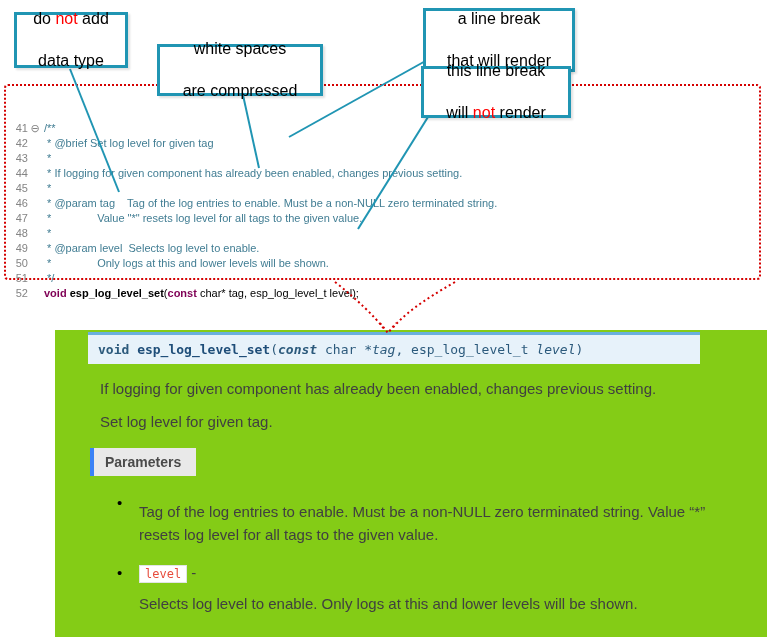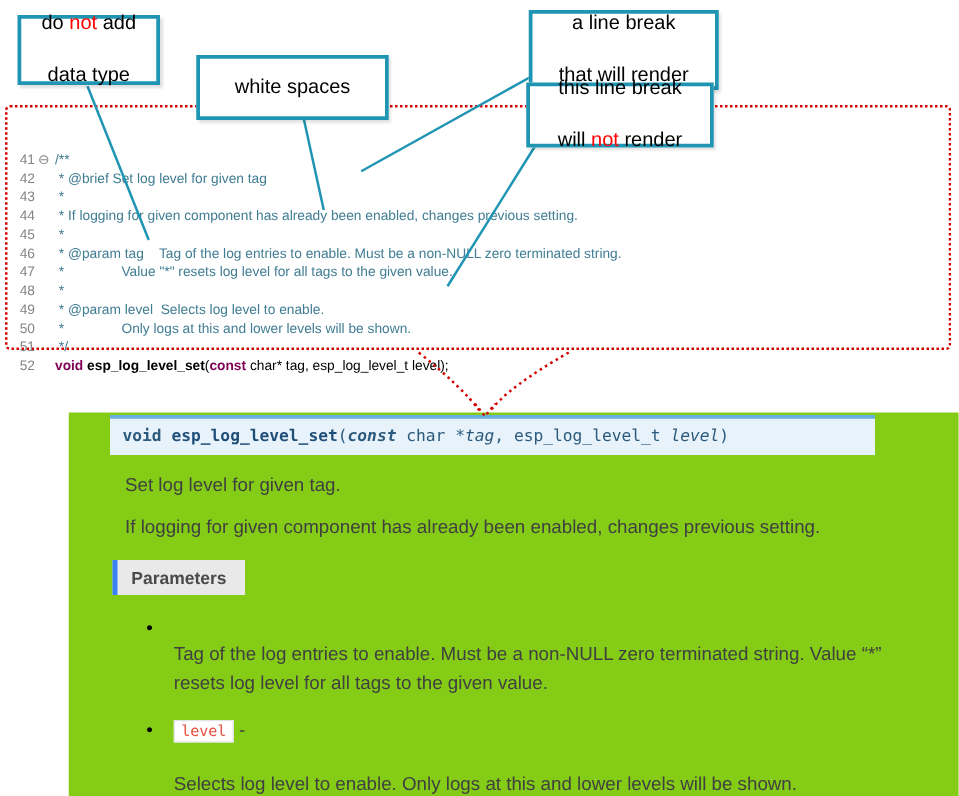--- a/index.html
+++ b/index.html
@@ -11,21 +11,21 @@
 
   
   .callout {
     position:absolute; z-index:5; background:#ffffff;
     border:3px solid #2095b3; box-shadow:2px 2px 2px rgba(0,0,0,0.12);
     display:flex; flex-direction:column; align-items:center; justify-content:center;
     text-align:center; font-size:16px; color:#000; line-height:1.3; padding:3px 4px;gap:21px;
   }
   .callout .em { color:#ff0000; }
   #callout-1 { left:14px;  top:12px; width:114px; height:56px; }
-  #callout-2 { left:157px; top:44px; width:154px; height:52px; }
+  #callout-2 { left:157px; top:44px; width:166px; height:52px; }
   #callout-3 { left:423px; top:8px;  width:152px; height:64px; }
   #callout-4 { left:421px; top:66px; width:150px; height:52px; }
 
   
   .code-panel {
     position:absolute; z-index:1; left:4px; top:84px; width:757px; height:196px;
     border:2px dotted #d40000; border-radius:4px; background:#ffffff;
     padding:5px 2px; white-space:pre;
     font-family:Liberation Sans, sans-serif; font-size:11px; line-height:15px;
   }
@@ -63,31 +63,32 @@
     padding:6px 15px 6px 11px; font-weight:bold; font-size:14px; color:#4a4a4a;
   }
   .param-item { display:flex; margin:18px 0 0 62px; }
   .param-marker { flex:0 0 22px; font-size:15px; color:#000; }
   .param-head { height:22px; }
   .param-literal {
     font-family:"DejaVu Sans Mono", monospace; font-size:12px; color:#e74c3c;
     background:#ffffff; border:1px solid #e1e4e5; padding:1px 5px;
   }
   .param-dash { color:#404040; }
-  .param-desc { margin-top:19px; width:600px; line-height:1.5; }
+  .param-desc { margin-top:7px; width:600px; line-height:1.5; }
 </style>
 </head>
 <body>
 
 <div class="callout" id="callout-1">
     <div class="callout-line"><span>do </span><span class="em">not</span><span> add</span></div>
     <div class="callout-line"><span>data type</span></div>
   </div>
 <div class="callout" id="callout-2">
     <div class="callout-line"><span>white spaces</span></div>
+    <div class="callout-line"><span>are  compressed</span></div>
   </div>
 <div class="callout" id="callout-3">
     <div class="callout-line"><span>a line break</span></div>
     <div class="callout-line"><span>that will render</span></div>
   </div>
 <div class="callout" id="callout-4">
     <div class="callout-line"><span>this line break</span></div>
     <div class="callout-line"><span>will </span><span class="em">not</span><span> render</span></div>
   </div>
 
@@ -102,22 +103,22 @@
   <line x1="428" y1="117" x2="358" y2="229" stroke="#2095b3" stroke-width="2"></line>
   <g stroke="#d40000" stroke-width="2" fill="none" stroke-dasharray="2,3">
     <path d="M335,282 Q370,310 384,329"></path>
     <path d="M455,282 Q406,310 392,329"></path>
     <path d="M380,323 L388,333 L396,323"></path>
   </g>
 </svg>
 
 <div class="doc-panel">
   <div class="sig"><span class="sig-kw">void </span><span class="sig-name">esp_log_level_set</span><span class="sig-plain">(</span><span class="sig-kwi">const</span><span class="sig-plain"> char *</span><span class="sig-param">tag</span><span class="sig-plain">, </span><span class="sig-plain">esp_log_level_t </span><span class="sig-param">level</span><span class="sig-plain">)</span></div>
+  <p class="doc-p">If logging for given component has already been enabled, changes previous setting.</p>
   <p class="doc-p">Set log level for given tag.</p>
-  <p class="doc-p">If logging for given component has already been enabled, changes previous setting.</p>
   <div class="params-label">Parameters</div>
   <div>
       <div class="param-item">
         <span class="param-marker">•</span>
         <div class="param-body">
           <div class="param-desc">Tag of the log entries to enable. Must be a non-NULL zero terminated string. Value “*” resets log level for all tags to the given value.</div>
         </div>
       </div>
       <div class="param-item">
         <span class="param-marker">•</span>

